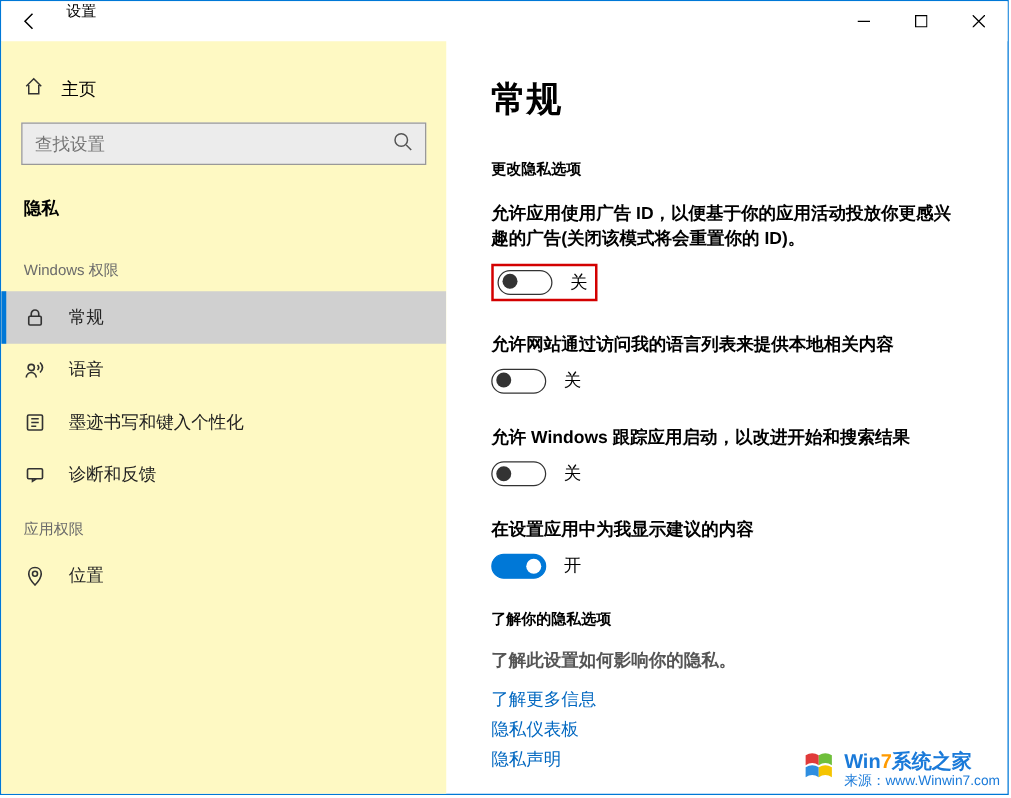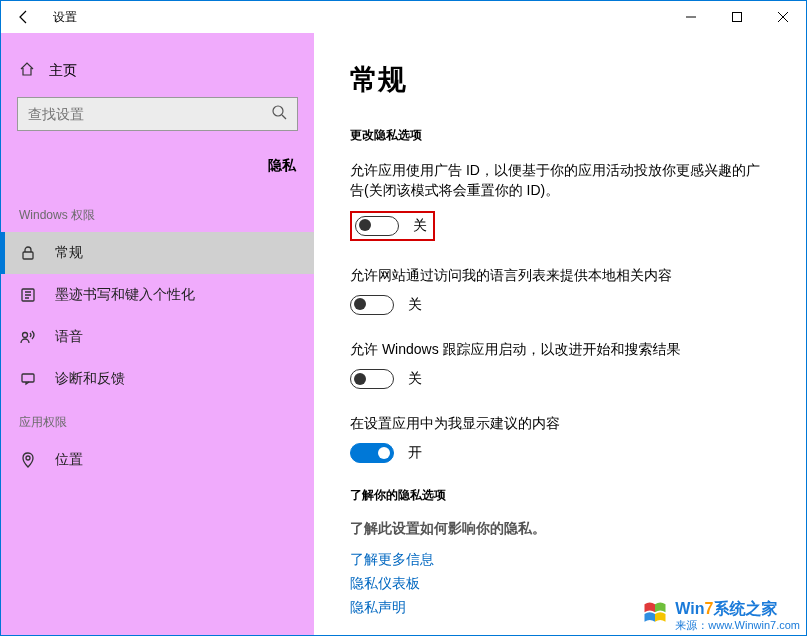--- a/index.html
+++ b/index.html
@@ -1,43 +1,43 @@
 <!DOCTYPE html>
 <html><head>
 <meta charset="utf-8">
 <style>
 * { box-sizing: border-box; margin: 0; padding: 0; }
 body { font-family: "Microsoft YaHei", "Segoe UI", sans-serif; background: #fff; width: 809px; height: 638px; overflow: hidden; position: relative; }
 .window { width: 807px; height: 636px; border: 1px solid #0078d7; position: relative; background: #fff; }
-.titlebar { height: 32px; display: flex; align-items: center; background: #fff; }
+.titlebar { height: 32px; display: flex; align-items: flex-start; background: #fff; }
 .titlebar .back { width: 46px; height: 32px; display: flex; align-items: center; justify-content: center; font-size: 16px; color: #000; cursor: pointer; }
 .titlebar .title { font-size: 12px; color: #000; margin-left: 6px; }
 .titlebar .spacer { flex: 1; }
 .titlebar .ctrl { width: 46px; height: 32px; display: flex; align-items: center; justify-content: center; cursor: pointer; color: #000; }
 .titlebar .ctrl svg { width: 10px; height: 10px; }
 .body { display: flex; height: calc(100% - 32px); }
-.sidebar { width: 313px; background: #f0abfc; padding-top: 20px; height: 100%; overflow: hidden; }
+.sidebar { width: 356px; background: #fef9c3; padding-top: 20px; height: 100%; overflow: hidden; }
 .home { display: flex; align-items: center; padding: 8px 18px 16px 18px; gap: 14px; cursor: pointer; }
 .home .icon { font-size: 16px; }
 .home .txt { font-size: 14px; color: #000; }
 .searchwrap { padding: 0 16px 20px 16px; }
 .search { display: flex; align-items: center; border: 1px solid #999; background: #ececec; height: 34px; padding: 0 10px; gap: 28px; }
 .search input { border: none; background: transparent; outline: none; font-size: 14px; flex: 1; color: #555; font-family: inherit; }
 .search .sicon { color: #555; }
-.section-title { font-size: 14px; font-weight: 600; color: #000; padding: 6px 18px 18px 18px; text-align: right; }
+.section-title { font-size: 14px; font-weight: 600; color: #000; padding: 6px 18px 18px 18px; }
 .group-title { font-size: 12px; color: #6b6b6b; padding: 14px 18px 8px 18px; }
 .nav-item { display: flex; align-items: center; padding: 12px 18px; gap: 18px; cursor: pointer; font-size: 14px; color: #222; position: relative; }
 .nav-item.active { background: #d0d0d0; }
 .nav-item.active::before { content: ""; position: absolute; left: 0; top: 0; bottom: 0; width: 4px; background: #0078d7; }
 .nav-item .icon { width: 18px; display: flex; justify-content: center; align-items: center; }
 .nav-item .icon svg { width: 16px; height: 16px; stroke: #333; fill: none; stroke-width: 1.3; }
 .main { flex: 1; padding: 28px 36px 20px 36px; overflow: hidden; position: relative; }
 .h1 { font-size: 28px; font-weight: 600; color: #000; margin-bottom: 28px; }
 .h2 { font-size: 12px; font-weight: 600; color: #000; margin-bottom: 16px; }
-.desc { font-size: 14px; color: #000; line-height: 1.45; margin-bottom: 10px; max-width: 420px; }
+.desc { font-size: 14px; color: #000; line-height: 1.45; margin-bottom: 10px; max-width: 420px; font-weight: bold; }
 .toggle-row { display: flex; align-items: center; gap: 14px; margin-bottom: 24px; }
 .toggle { width: 44px; height: 20px; border: 1.5px solid #333; border-radius: 10px; background: #fff; position: relative; cursor: pointer; }
 .toggle .knob { width: 12px; height: 12px; border-radius: 50%; background: #333; position: absolute; top: 2.5px; left: 3px; }
 .toggle.on { background: #0078d7; border-color: #0078d7; }
 .toggle.on .knob { background: #fff; left: auto; right: 3px; }
 .toggle-label { font-size: 14px; color: #000; }
 .highlight { border: 2px solid #d30000; padding: 3px 6px 3px 3px; display: inline-flex; align-items: center; gap: 14px; }
 .link { color: #0067c0; font-size: 14px; cursor: pointer; display: block; line-height: 1.7; }
 .learn-desc { font-size: 14px; color: #555; margin-bottom: 10px; font-weight: bold; }
 .watermark { position: absolute; right: 6px; bottom: 4px; display: flex; align-items: flex-start; gap: 6px; }
@@ -105,35 +105,35 @@
             <svg viewBox="0 0 16 16">
               <rect x="3" y="7" width="10" height="7" rx="1"></rect>
               <path d="M5 7 V5 a3 3 0 0 1 6 0 V7"></path>
             </svg>
           </span>
         <span>常规</span>
       </div>
       <div class="nav-item">
         <span class="icon">
             <svg viewBox="0 0 16 16">
-              <rect x="2" y="2" width="12" height="12" rx="1"></rect>
-              <path d="M5 5 h6 M5 8 h6 M5 11 h4"></path>
-            </svg>
-          </span>
-        <span>墨迹书写和键入个性化</span>
-      </div>
-      <div class="nav-item">
-        <span class="icon">
-            <svg viewBox="0 0 16 16">
               <circle cx="5" cy="6" r="2.5"></circle>
               <path d="M1 14 a4 4 0 0 1 8 0"></path>
               <path d="M10 4 q2 2 0 4 M12 2 q4 4 0 8"></path>
             </svg>
           </span>
         <span>语音</span>
+      </div>
+      <div class="nav-item">
+        <span class="icon">
+            <svg viewBox="0 0 16 16">
+              <rect x="2" y="2" width="12" height="12" rx="1"></rect>
+              <path d="M5 5 h6 M5 8 h6 M5 11 h4"></path>
+            </svg>
+          </span>
+        <span>墨迹书写和键入个性化</span>
       </div>
       <div class="nav-item">
         <span class="icon">
             <svg viewBox="0 0 16 16">
               <rect x="2" y="3" width="12" height="8" rx="1"></rect>
               <path d="M6 11 v2 l3 -2"></path>
             </svg>
           </span>
         <span>诊断和反馈</span>
       </div>

